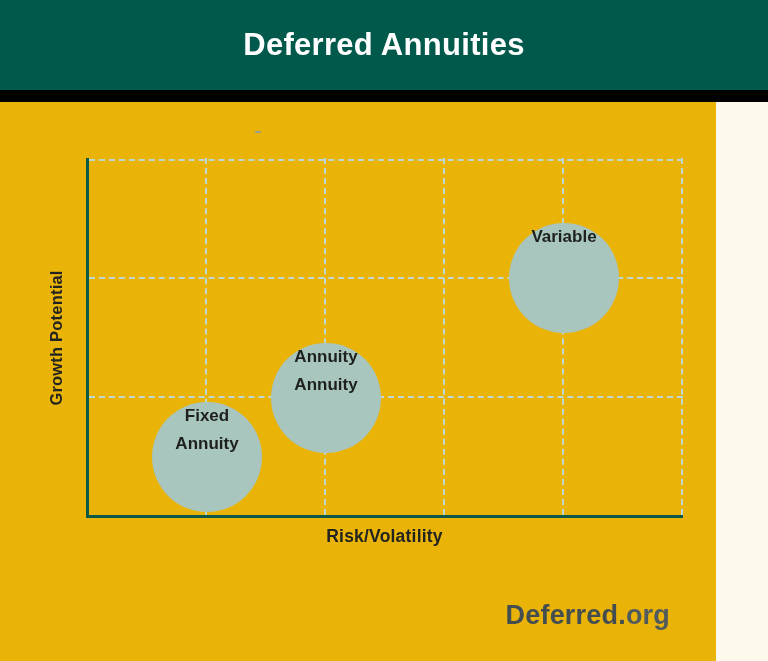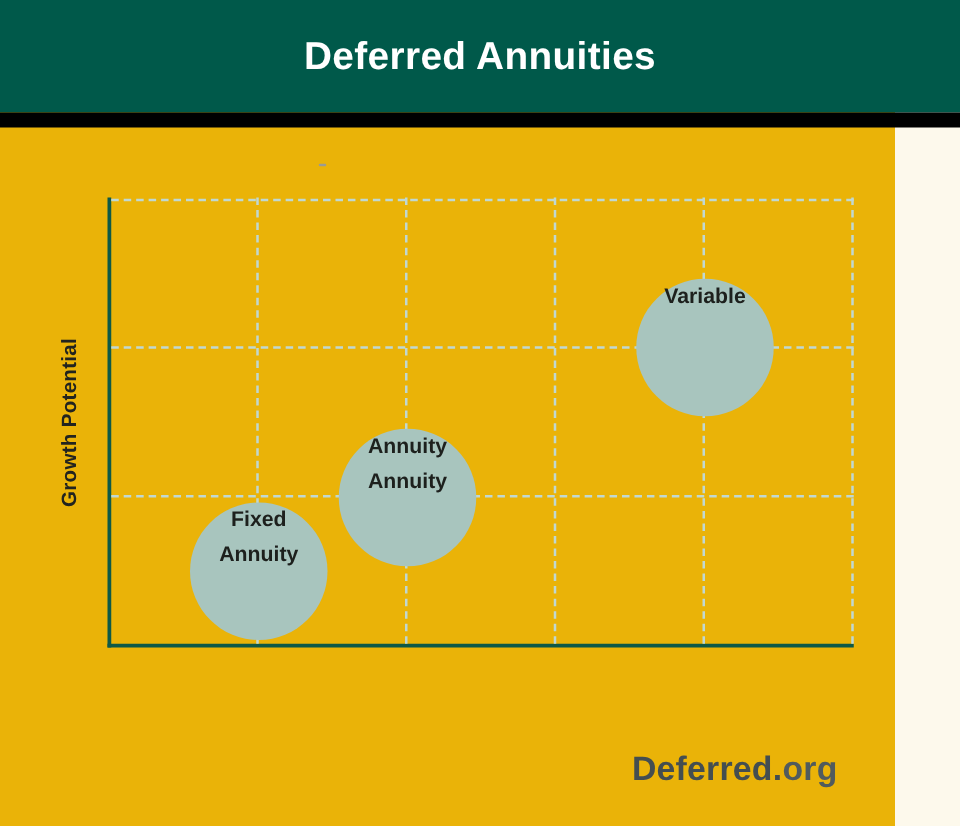--- a/index.html
+++ b/index.html
@@ -118,16 +118,17 @@
       </div>
       <div class="bubble" style="left: 182px; top: 185px; height: 110px; width: 110px;">
         <div class="bubble-line">Annuity</div>
         <div class="bubble-line">Annuity</div>
       </div>
       <div class="bubble" style="left: 420px; top: 65px; height: 110px; width: 110px;">
         <div class="bubble-line">Variable</div>
       </div>
     </div>
 
+  <div class="xlabel">Risk/Volatility</div>
 
   <div class="logo"><span class="brand">Deferred.</span><span class="suffix">org</span></div>
 
 </div>
 
 </body></html>

